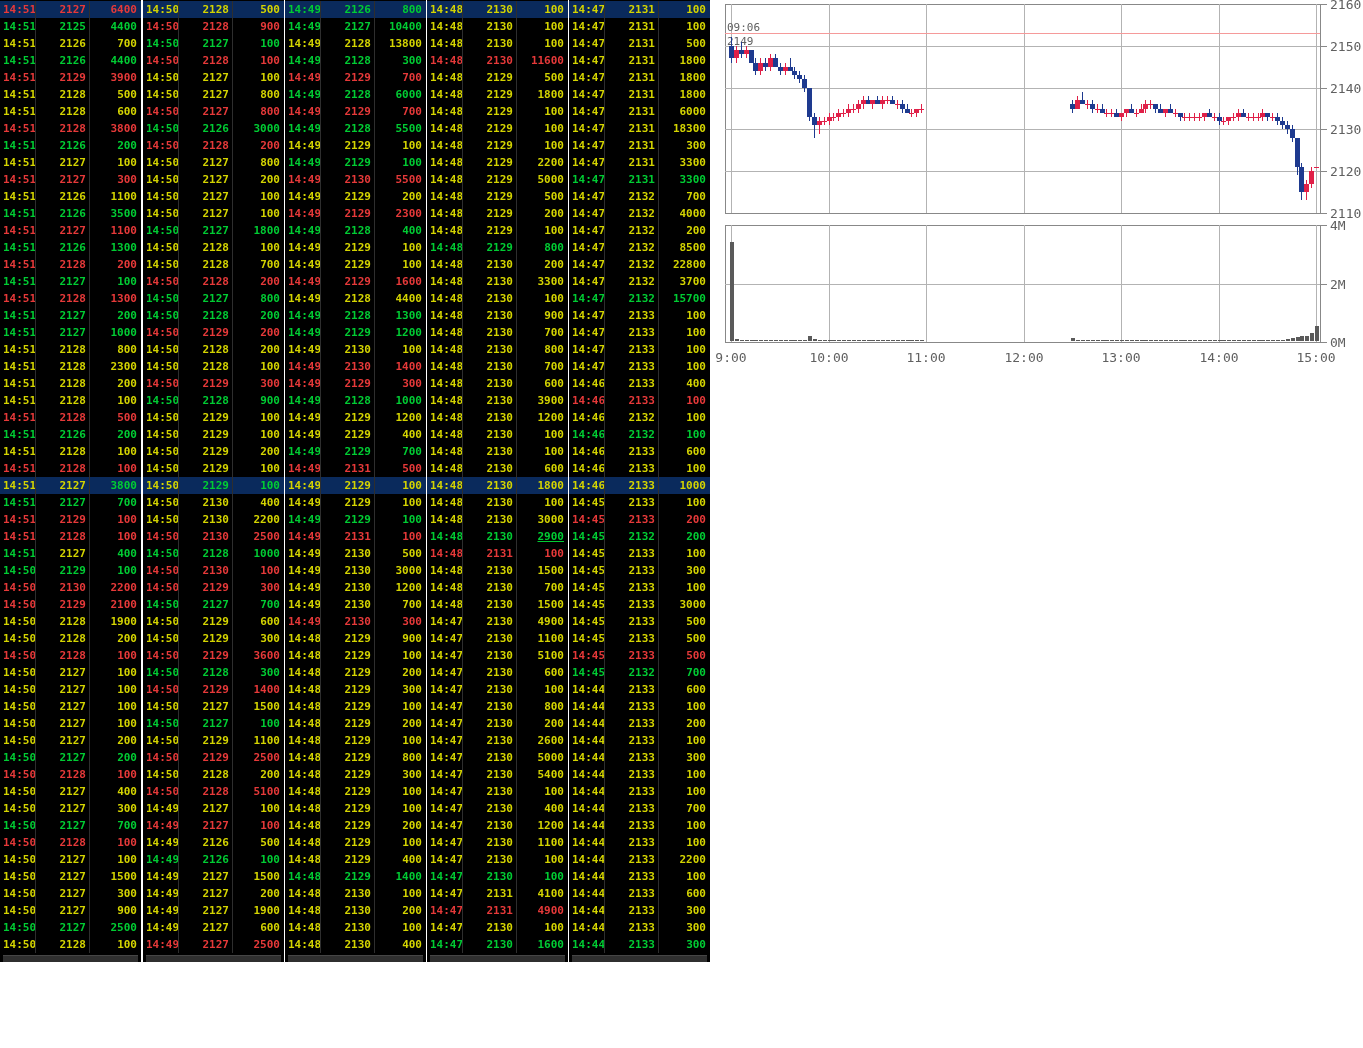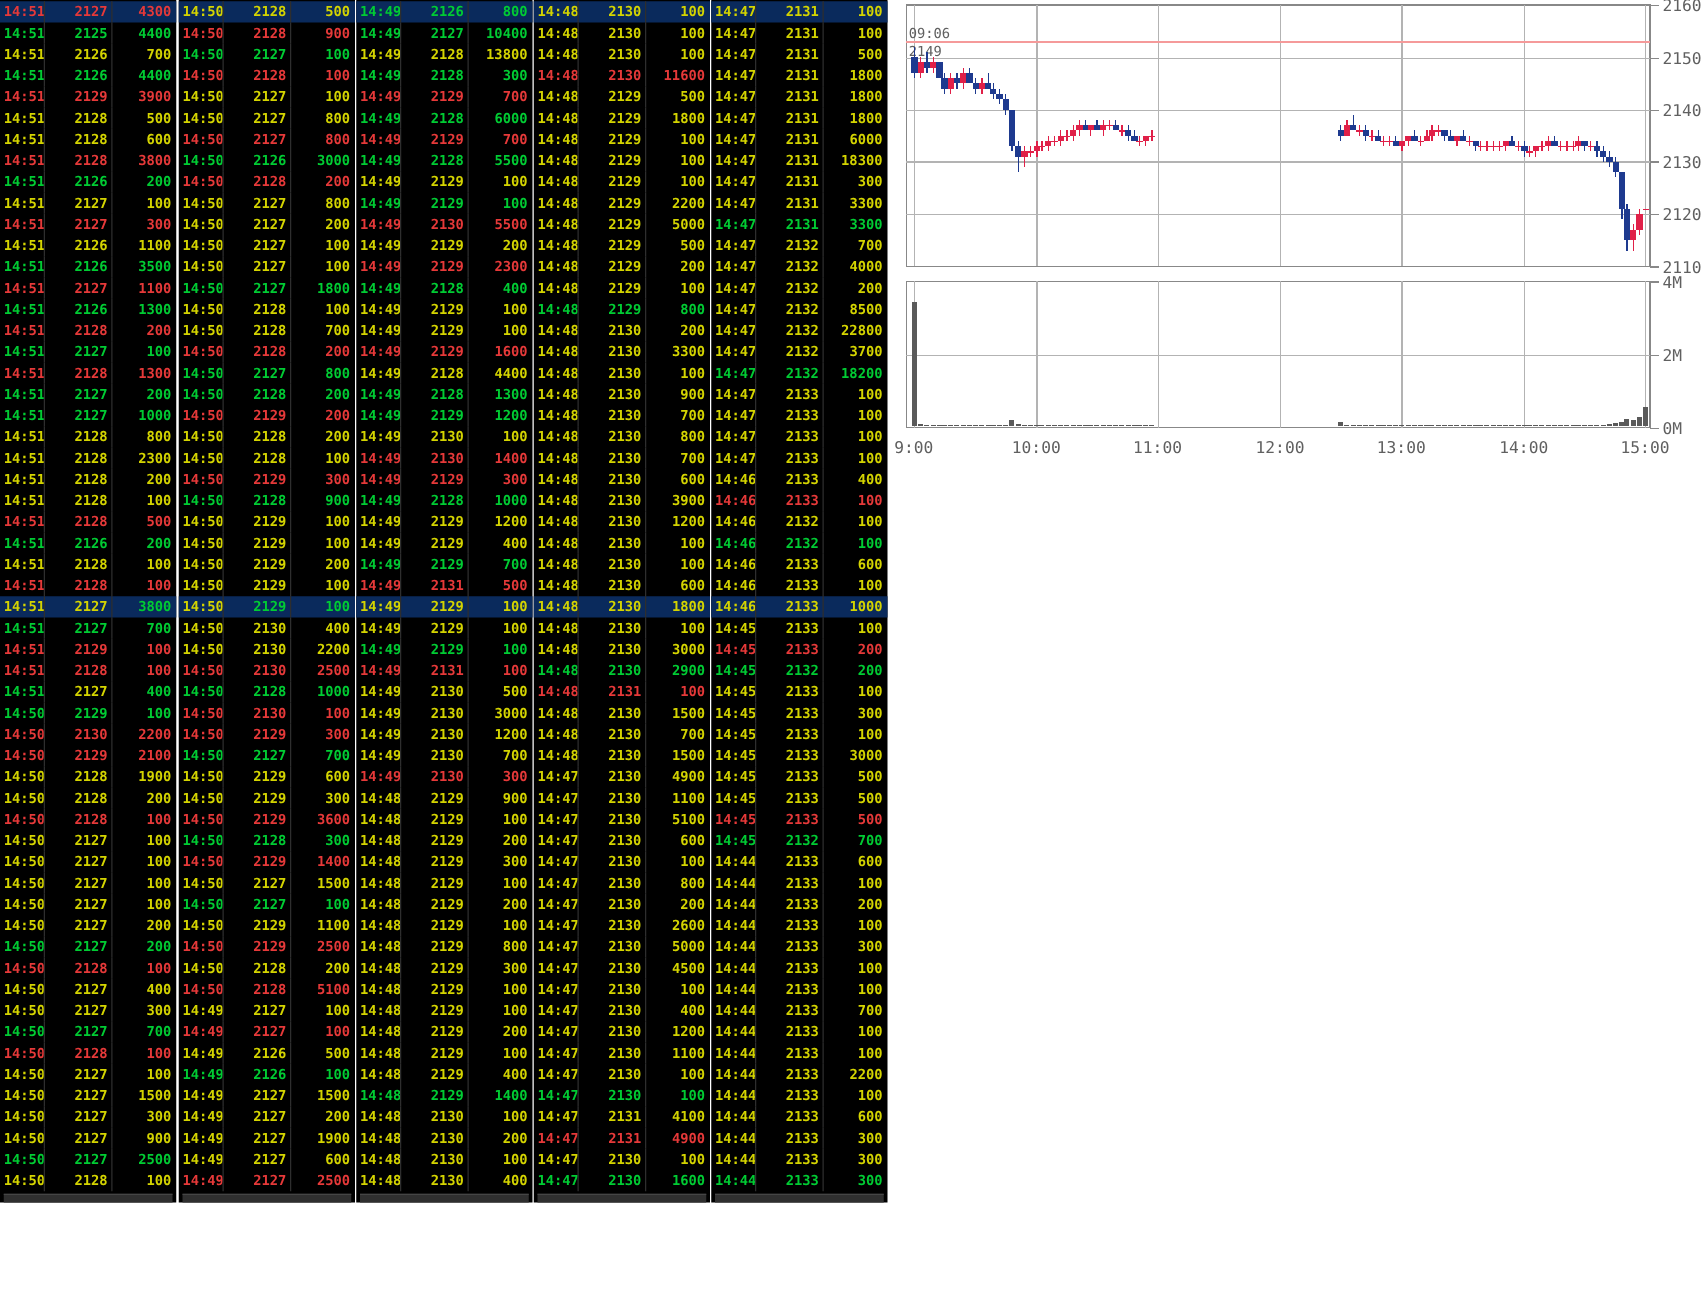--- a/index.html
+++ b/index.html
@@ -17,21 +17,21 @@
   #chart-svg{position:absolute;left:713px;top:0}
 </style>
 </head>
 <body>
 
 <div>
   <div class="tcol" style="left:0">
       <div class="trow hl">
         <span class="c0" style="color: rgb(230, 57, 57);">14:51</span>
         <span class="c1" style="color: rgb(230, 57, 57);">2127</span>
-        <span class="c2" style="color: rgb(230, 57, 57);">4300</span>
+        <span class="c2" style="color: rgb(230, 57, 57);">6400</span>
       </div>
       <div class="trow">
         <span class="c0" style="color: rgb(0, 204, 51);">14:51</span>
         <span class="c1" style="color: rgb(0, 204, 51);">2125</span>
         <span class="c2" style="color: rgb(0, 204, 51);">4400</span>
       </div>
       <div class="trow">
         <span class="c0" style="color: rgb(212, 212, 0);">14:51</span>
         <span class="c1" style="color: rgb(212, 212, 0);">2126</span>
         <span class="c2" style="color: rgb(212, 212, 0);">700</span>
@@ -1021,21 +1021,21 @@
         <span class="c2" style="color: rgb(212, 212, 0);">100</span>
       </div>
       <div class="trow">
         <span class="c0" style="color: rgb(212, 212, 0);">14:48</span>
         <span class="c1" style="color: rgb(212, 212, 0);">2130</span>
         <span class="c2" style="color: rgb(212, 212, 0);">3000</span>
       </div>
       <div class="trow">
         <span class="c0" style="color: rgb(0, 204, 51);">14:48</span>
         <span class="c1" style="color: rgb(0, 204, 51);">2130</span>
-        <span class="c2" style="color: rgb(0, 204, 51);">2900</span>
+        <span class="c2" style="color: rgb(0, 204, 51); text-decoration: underline;">2900</span>
       </div>
       <div class="trow">
         <span class="c0" style="color: rgb(230, 57, 57);">14:48</span>
         <span class="c1" style="color: rgb(230, 57, 57);">2131</span>
         <span class="c2" style="color: rgb(230, 57, 57);">100</span>
       </div>
       <div class="trow">
         <span class="c0" style="color: rgb(212, 212, 0);">14:48</span>
         <span class="c1" style="color: rgb(212, 212, 0);">2130</span>
         <span class="c2" style="color: rgb(212, 212, 0);">1500</span>
@@ -1091,21 +1091,21 @@
         <span class="c2" style="color: rgb(212, 212, 0);">2600</span>
       </div>
       <div class="trow">
         <span class="c0" style="color: rgb(212, 212, 0);">14:47</span>
         <span class="c1" style="color: rgb(212, 212, 0);">2130</span>
         <span class="c2" style="color: rgb(212, 212, 0);">5000</span>
       </div>
       <div class="trow">
         <span class="c0" style="color: rgb(212, 212, 0);">14:47</span>
         <span class="c1" style="color: rgb(212, 212, 0);">2130</span>
-        <span class="c2" style="color: rgb(212, 212, 0);">4500</span>
+        <span class="c2" style="color: rgb(212, 212, 0);">5400</span>
       </div>
       <div class="trow">
         <span class="c0" style="color: rgb(212, 212, 0);">14:47</span>
         <span class="c1" style="color: rgb(212, 212, 0);">2130</span>
         <span class="c2" style="color: rgb(212, 212, 0);">100</span>
       </div>
       <div class="trow">
         <span class="c0" style="color: rgb(212, 212, 0);">14:47</span>
         <span class="c1" style="color: rgb(212, 212, 0);">2130</span>
         <span class="c2" style="color: rgb(212, 212, 0);">400</span>
@@ -1234,21 +1234,21 @@
         <span class="c2" style="color: rgb(212, 212, 0);">22800</span>
       </div>
       <div class="trow">
         <span class="c0" style="color: rgb(212, 212, 0);">14:47</span>
         <span class="c1" style="color: rgb(212, 212, 0);">2132</span>
         <span class="c2" style="color: rgb(212, 212, 0);">3700</span>
       </div>
       <div class="trow">
         <span class="c0" style="color: rgb(0, 204, 51);">14:47</span>
         <span class="c1" style="color: rgb(0, 204, 51);">2132</span>
-        <span class="c2" style="color: rgb(0, 204, 51);">18200</span>
+        <span class="c2" style="color: rgb(0, 204, 51);">15700</span>
       </div>
       <div class="trow">
         <span class="c0" style="color: rgb(212, 212, 0);">14:47</span>
         <span class="c1" style="color: rgb(212, 212, 0);">2133</span>
         <span class="c2" style="color: rgb(212, 212, 0);">100</span>
       </div>
       <div class="trow">
         <span class="c0" style="color: rgb(212, 212, 0);">14:47</span>
         <span class="c1" style="color: rgb(212, 212, 0);">2133</span>
         <span class="c2" style="color: rgb(212, 212, 0);">100</span>

